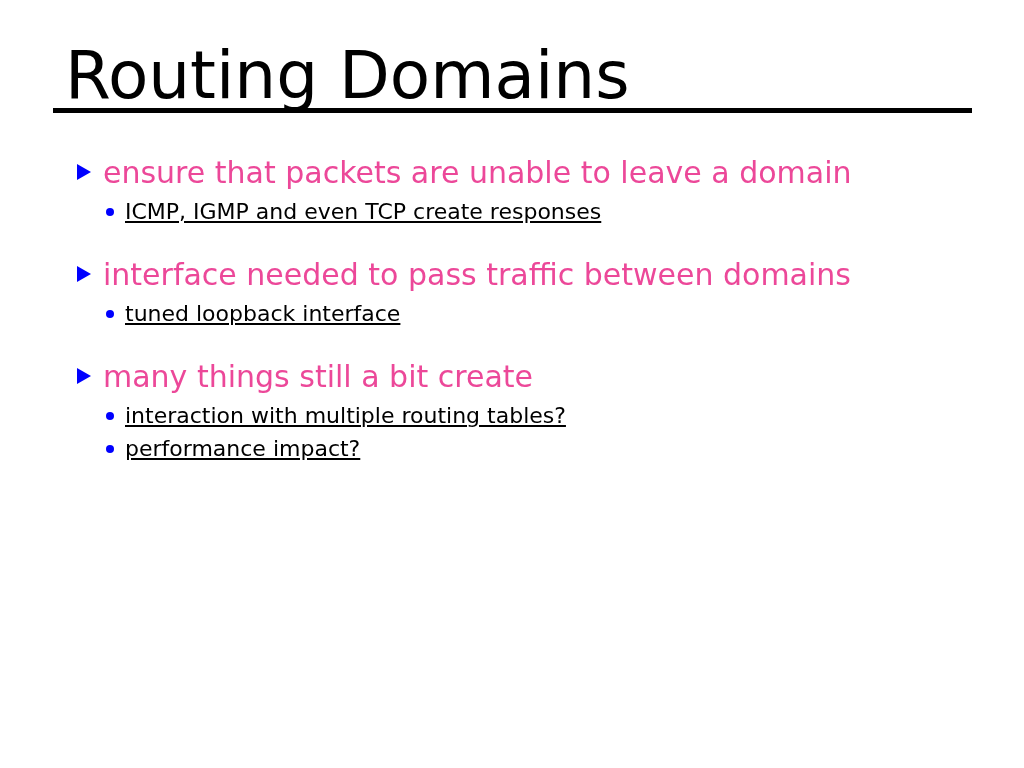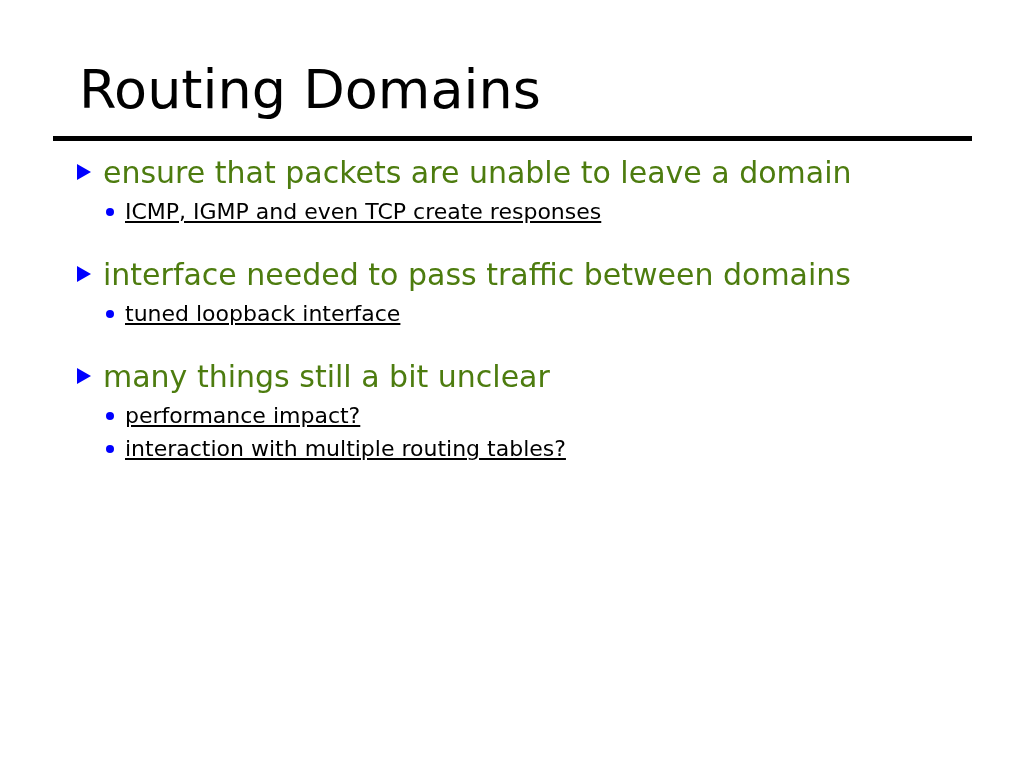--- a/index.html
+++ b/index.html
@@ -23,26 +23,26 @@
   }
 
   
   .title-block {
     position: absolute;
     left: 53px;
     top: 48px;
     width: 920px;
   }
   .slide-title {
-    font-size: 54px;
+    font-size: 66px;
     font-weight: normal;
     line-height: 56px;
     letter-spacing: 0px;
     color: #000000;
-    margin: 14px;
+    margin: 0;
     padding: 0 0 4px 12px;
     white-space: nowrap;
   }
   .title-rule {
     width: 919px;
     height: 5px;
     background: #000000;
     margin: 0;
   }
 
@@ -60,21 +60,21 @@
   .group.last {
     margin-bottom: 0;
   }
 
   
   .l1 {
     position: relative;
     padding-left: 41px;
     font-size: 30px;
     line-height: 41px;
-    color: #4d7c0f;
+    color: #ec4899;
     margin: 0 0 2px 0;
   }
   .l1-marker {
     position: absolute;
     left: 15px;
     top: 12px;
     width: 0;
     height: 0;
     border-top: 8px solid transparent;
     border-bottom: 8px solid transparent;
@@ -151,28 +151,28 @@
     </div>
 
     <div class="group">
       <ul class="l2-list">
       </ul>
     </div>
 
     <div class="group last">
       <div class="l1">
         <span class="l1-marker"></span>
-        <span class="l1-text">many things still a bit unclear</span>
+        <span class="l1-text">many things still a bit create</span>
       </div>
       <ul class="l2-list">
         <li class="l2">
           <span class="l2-marker"></span>
-          <span class="l2-text">performance impact?</span>
+          <span class="l2-text">interaction with multiple routing tables?</span>
         </li>
         <li class="l2">
           <span class="l2-marker"></span>
-          <span class="l2-text">interaction with multiple routing tables?</span>
+          <span class="l2-text">performance impact?</span>
         </li>
       </ul>
     </div>
 
   </div>
 </div>
 
 </body></html>

